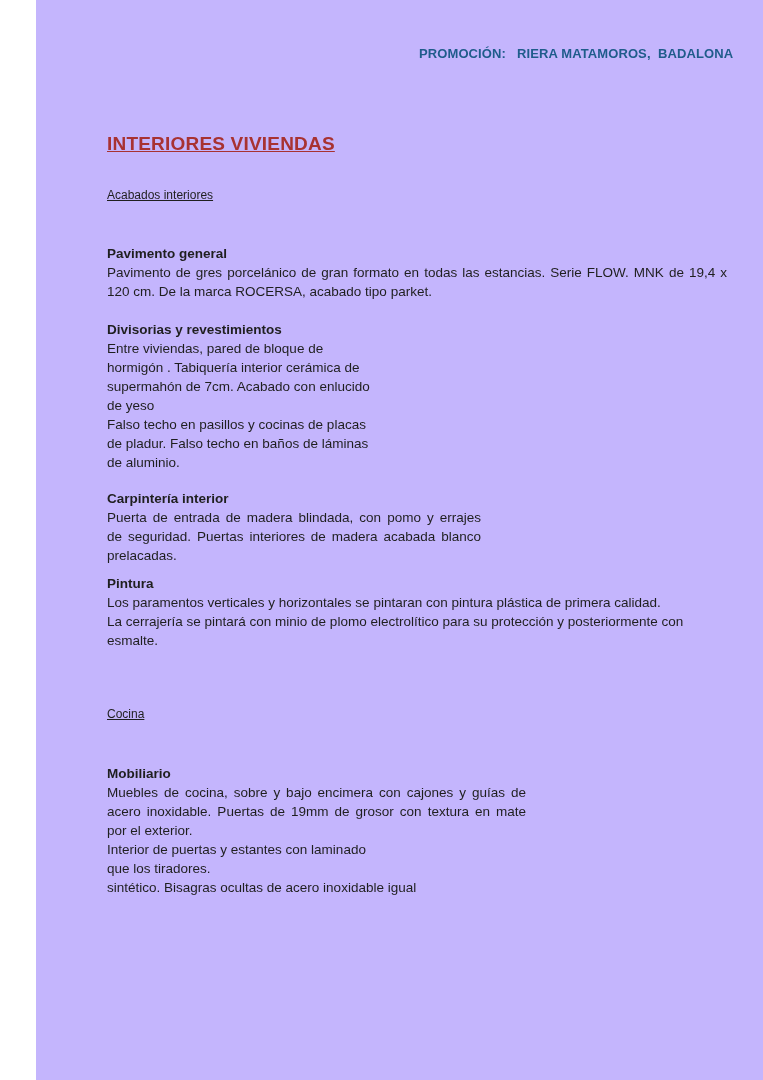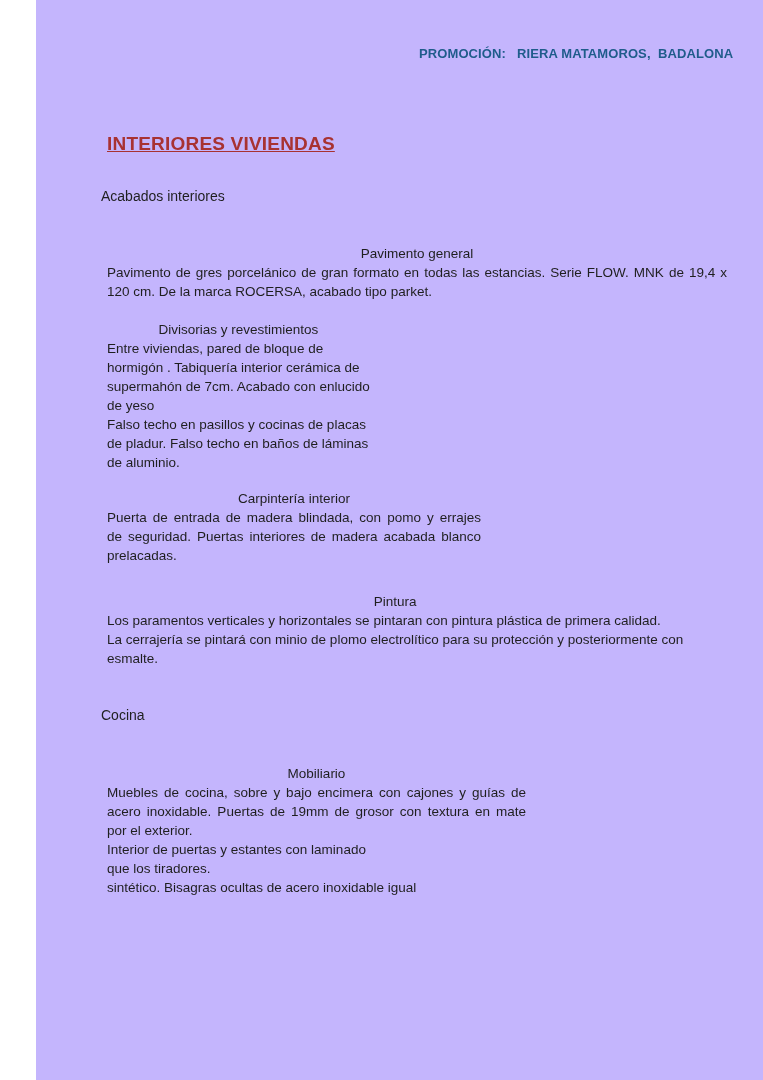--- a/index.html
+++ b/index.html
@@ -28,36 +28,37 @@
   }
   .doc-title {
     left: 71px; top: 133px;
     margin: 0;
     font-size: 19px; font-weight: bold;
     color: var(--title_red);
     text-decoration: underline;
     letter-spacing: 0.2px;
   }
   .underlined-heading {
-    left: 65px;
-    font-size: 14px;
+    left: 71px;
+    font-size: 12px;
+    text-decoration: underline;
   }
   .acabados { top: 188px; }
   .cocina { top: 707px; }
   .section {
     left: 71px;
     font-size: 13.5px;
     line-height: 19px;
   }
   .sec-pavimento   { top: 244px; }
   .sec-divisorias  { top: 320px; }
   .sec-carpinteria { top: 489px; }
-  .sec-pintura     { top: 592px; }
+  .sec-pintura     { top: 574px; }
   .sec-mobiliario  { top: 764px; }
-  .sec-heading { font-weight: normal; text-align: center; }
+  .sec-heading { font-weight: bold; }
   .para { white-space: nowrap; }
   .para .line { white-space: nowrap; }
   .para.justify { white-space: normal; }
   .para.justify .line {
     white-space: normal;
     text-align: justify;
     text-align-last: justify;
   }
   .para.justify .line:last-child { text-align-last: left; }
   .w-pav  { width: 620px; }

